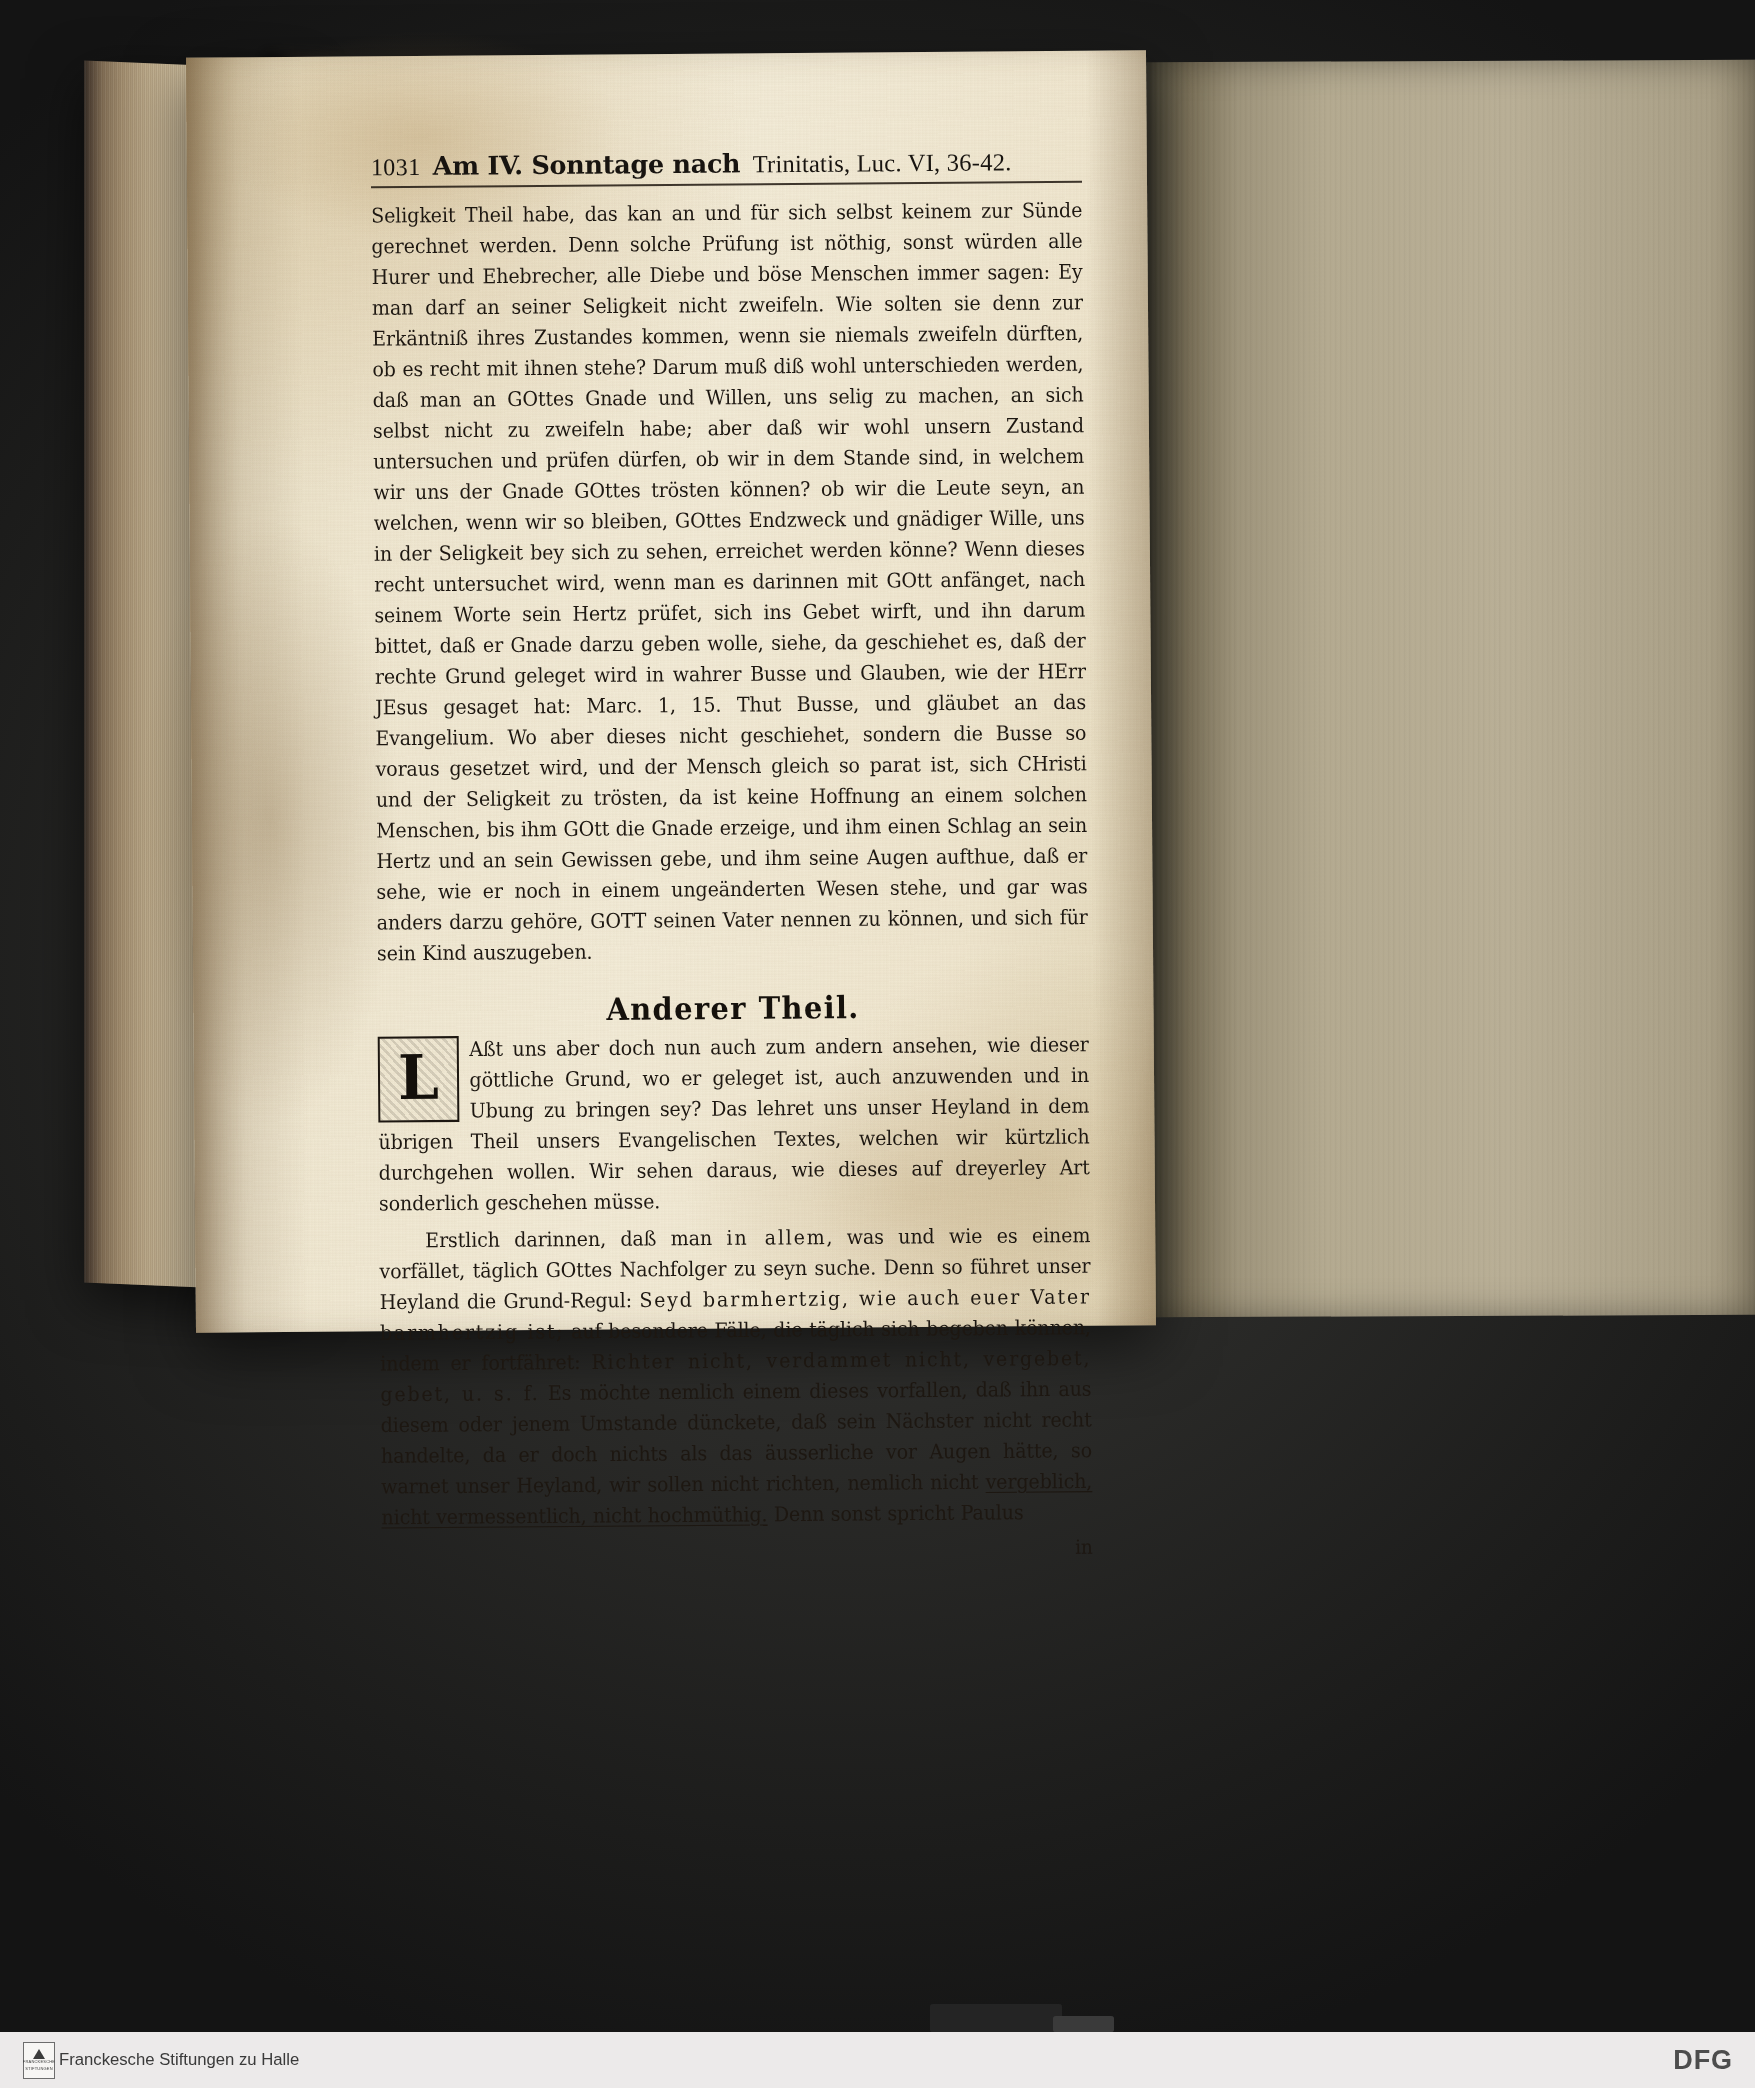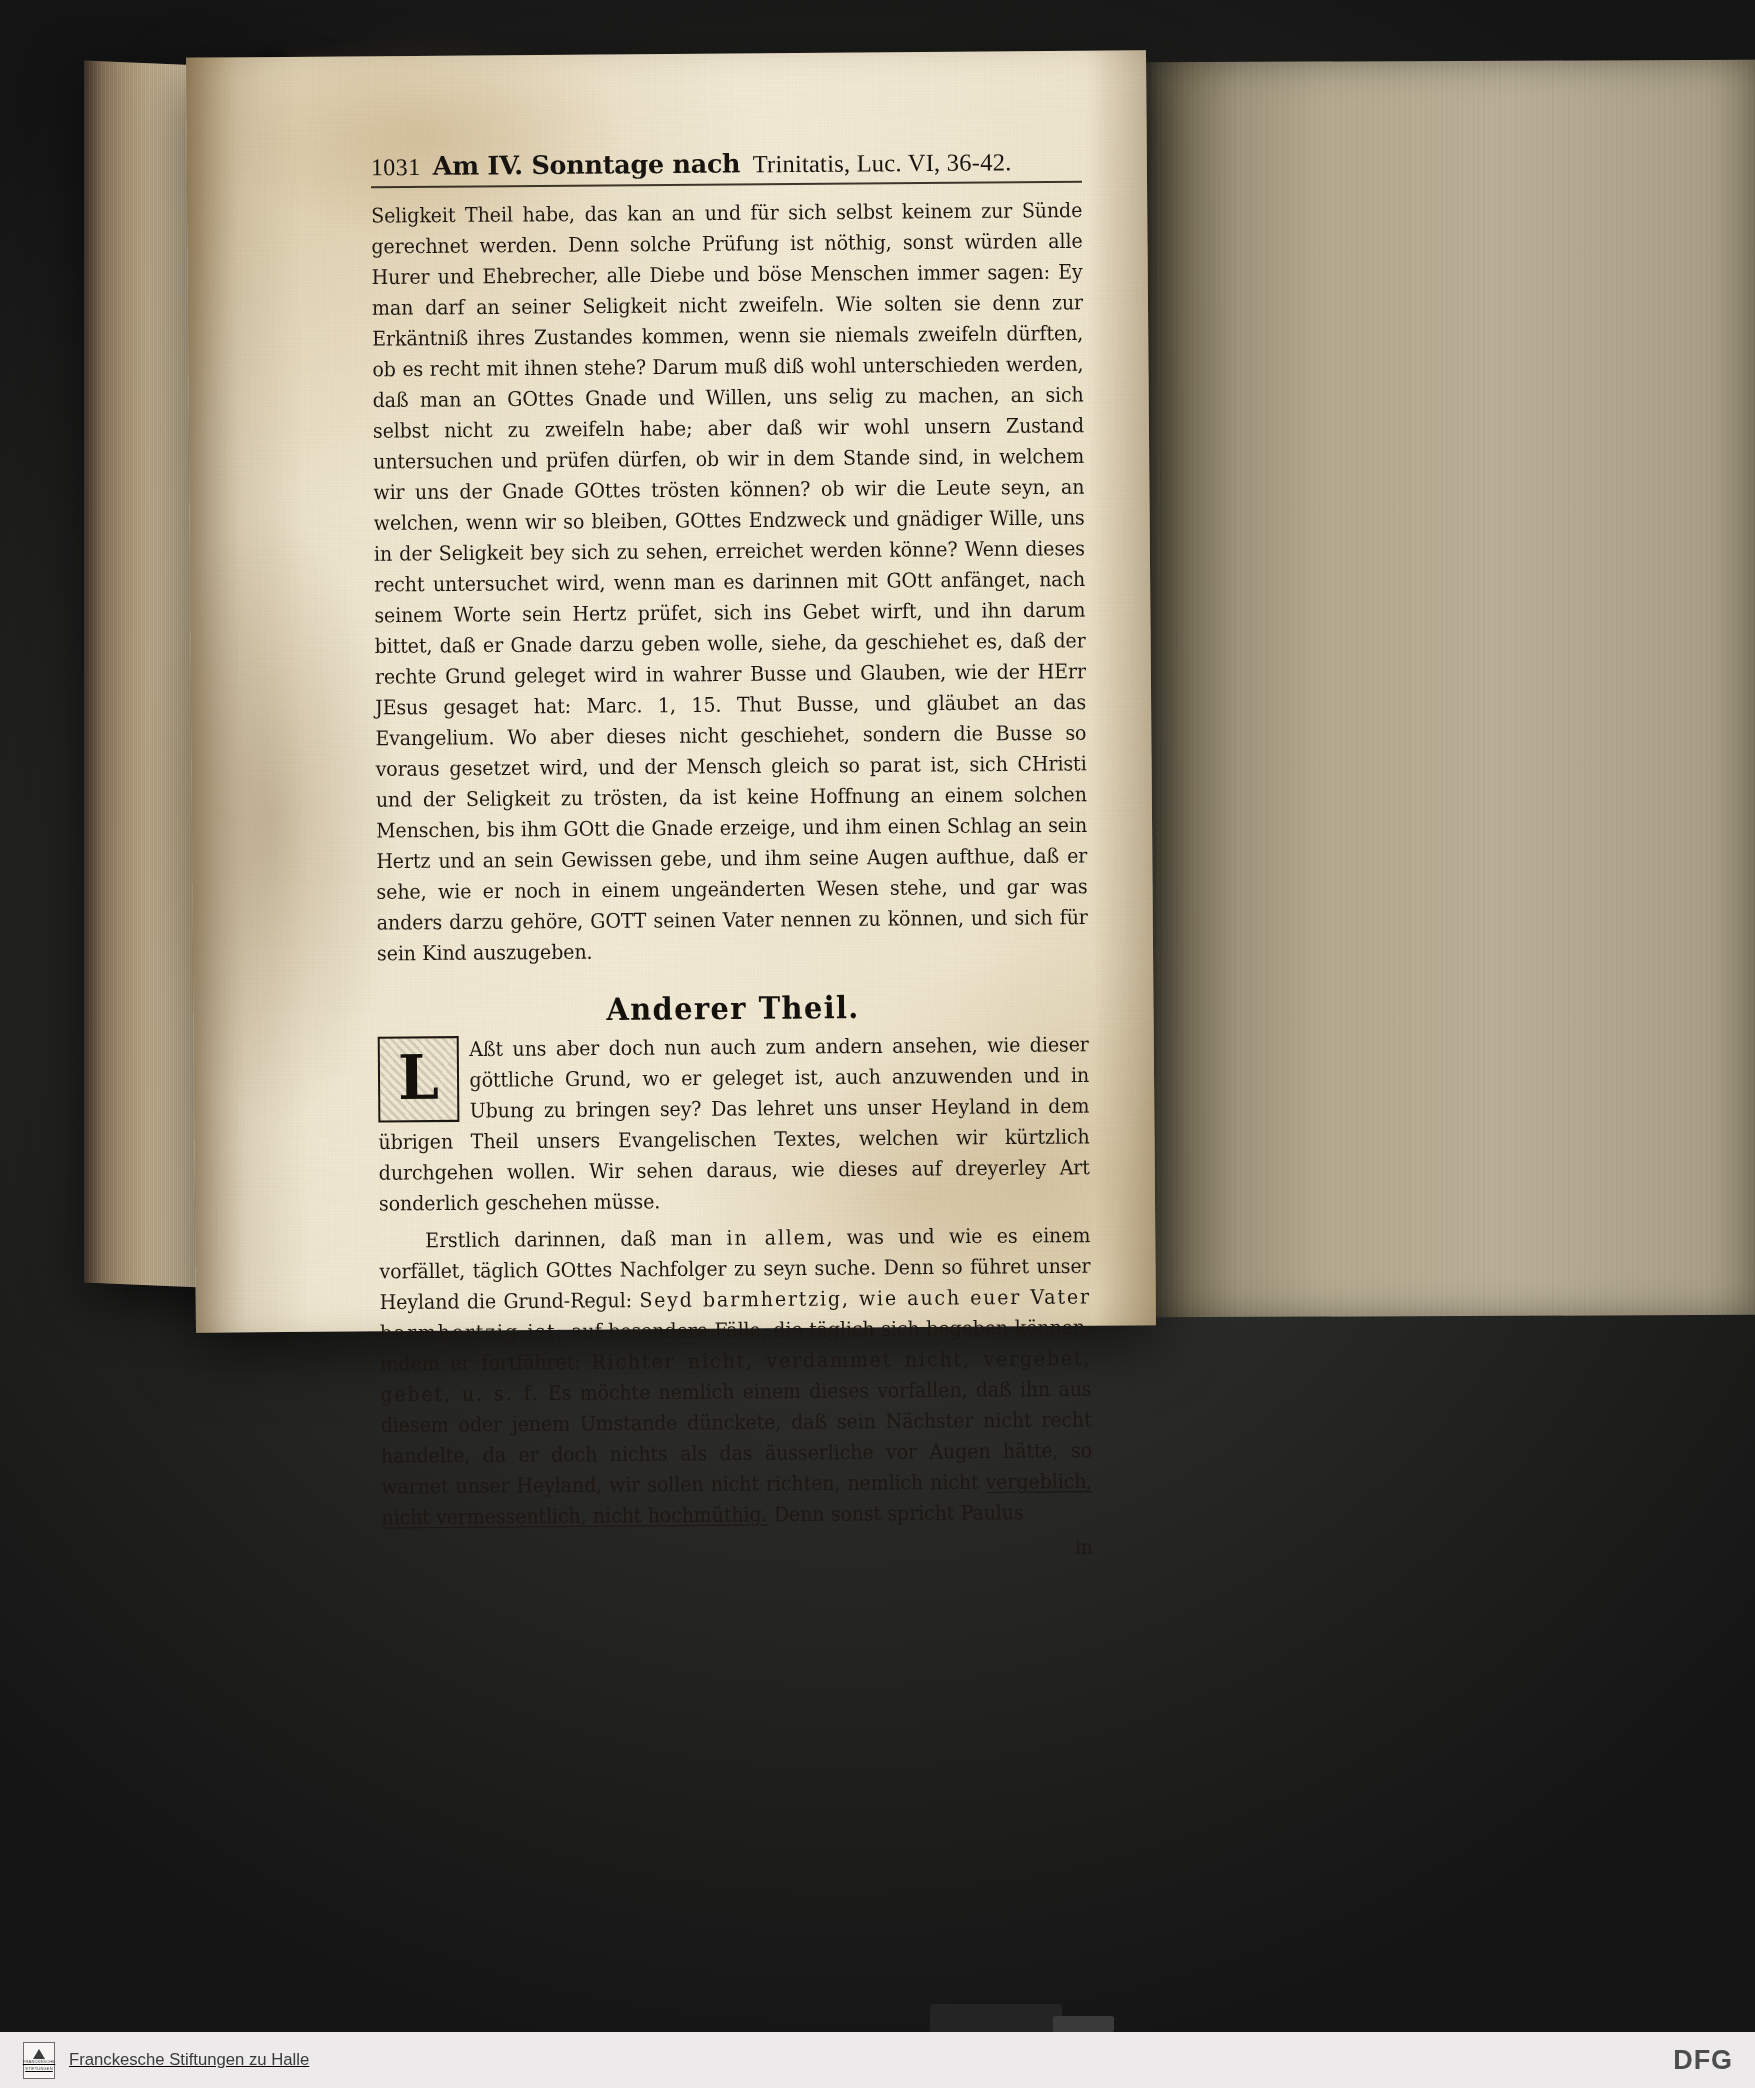--- a/index.html
+++ b/index.html
@@ -249,22 +249,21 @@
     background: #eceaea;
     display: flex;
     align-items: center;
     justify-content: space-between;
     padding: 0 23px;
     box-sizing: border-box;
   }
   .footer-left {
     display: flex;
     align-items: center;
-    gap: 14px;
-    text-decoration: underline;
+    gap: 4px;
   }
   .fs-logo {
     width: 30px; height: 35px;
     border: 0.9px solid #6d6d6d;
     background: #f7f6f4;
     display: flex; flex-direction: column;
     align-items: center; justify-content: center;
     gap: 1.8px;
   }
   .fs-logo .fs-top {

